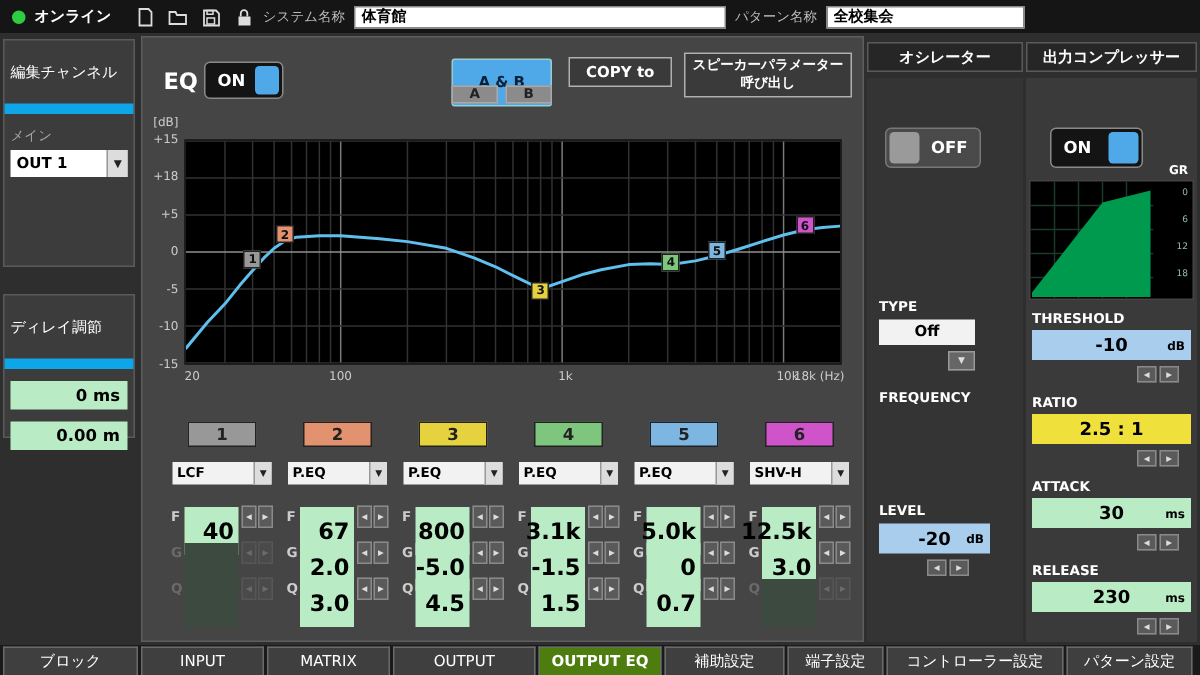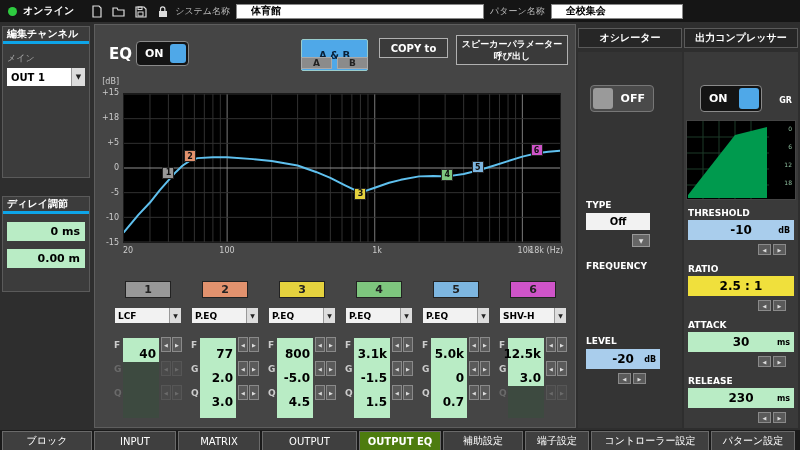--- a/index.html
+++ b/index.html
@@ -12,27 +12,27 @@
   }
   
   .topbar { position:absolute; top:0; left:0; right:0; height:22px; background:#151515;
     display:flex; align-items:center; padding:0 8px; gap:6px; }
   .online-dot { width:9px; height:9px; border-radius:50%; background:var(--online_green,#2ecc40); }
   .online-label { color:#fff; font-size:10px; font-weight:bold; }
   .tb-icons { display:flex; gap:9px; margin-left:10px; }
   .tb-icons svg { display:block; }
   .tb-label { color:#bbb; font-size:9px; margin-left:0; white-space:nowrap; }
   .tb-input { height:15px; background:#fff; border:1px solid #888; color:#000;
-    font-size:10px; font-weight:bold; padding:0 14px; font-family:Liberation Mono, monospace; }
+    font-size:10px; font-weight:bold; padding:0 4px; font-family:Liberation Mono, monospace; }
   .tb-input.sys { width:248px; }
   .tb-input.pat { width:132px; }
   
   .panel-box { position:absolute; background:#3c3c3c; border:1px solid #5a5a5a; }
-  .panel-title { padding:0 4px; font-size:10px; font-weight:bold; color:#fff;
-    border-bottom:3px solid #0ea5e9; }
+  .panel-title { padding:14px 4px; font-size:10px; font-weight:normal; color:#fff;
+    border-bottom:7px solid #0ea5e9; }
   
   .main-label { margin:8px 4px 3px; color:#a8a8a8; font-size:9px; }
   .out-select { margin:0 4px; height:18px; background:#fff; color:#000; display:flex;
     align-items:center; font-size:10px; font-weight:bold; padding-left:4px; cursor:pointer; }
   .dd-box { margin-left:auto; width:14px; align-self:stretch; border-left:1px solid #999;
     display:flex; align-items:center; justify-content:center; font-size:7px; color:#222; background:#ddd; }
   .green-field { margin:8px 4px 0; height:19px; background:var(--field_green,#b9ecc5); color:#000;
     font-size:11px; font-weight:bold; display:flex; align-items:center; justify-content:flex-end;
     padding-right:5px; }
   
@@ -73,21 +73,21 @@
   .band-col { position:absolute; top:256px; width:70px; height:134px; }
   .band-num { margin:0 auto; width:46px; height:17px; color:#222; font-size:11px; font-weight:bold;
     display:flex; align-items:center; justify-content:center; border:1px solid #222; cursor:pointer; }
   .band-type { margin:10px 2px 0; height:15px; background:#f2f2f2; color:#000; display:flex;
     align-items:center; font-size:9px; font-weight:bold; padding-left:3px; cursor:pointer; }
   .band-type .dd-box { width:12px; font-size:6px; }
   .band-row { margin:9px 0 0 1px; height:15px; display:flex; align-items:center; }
   .band-row.first { margin-top:14px; }
   .band-row-label { width:9px; font-size:9px; color:#ccc; font-weight:bold; }
   .band-field { width:36px; height:32px; background:var(--field_green,#b9ecc5); color:#000;
-    font-size:12px; font-weight:bold; display:flex; align-items:center; justify-content:flex-end;
+    font-size:15px; font-weight:bold; display:flex; align-items:center; justify-content:flex-end;
     padding-right:3px; cursor:text;margin-top:18px; }
   .spin { display:flex; gap:1px; margin-left:2px; }
   .arrow-btn { width:10px; height:15px; background:#5a5a5a; border:1px solid #8a8a8a; color:#ddd;
     font-size:5px; display:flex; align-items:center; justify-content:center; cursor:pointer; padding:0; }
   .band-row.disabled .band-row-label { color:#6a6a6a; }
   .band-row.disabled .band-field { background:#3d4a40; }
   .band-row.disabled .arrow-btn { opacity:.25; }
   
   .right-panel { position:absolute; left:578px; top:24px; width:220px; height:404px; }
   .sec-header { position:absolute; top:4px; height:20px; background:#262626; border:1px solid #5a5a5a;
@@ -286,21 +286,21 @@
     </div>
 
     <div class="band-col" style="left:95px;">
       <div class="band-num" style="background: rgb(226, 146, 110);">2</div>
       <div class="band-type">
         <span>P.EQ</span>
         <span class="dd-box">▼</span>
       </div>
       <div class="band-row first">
         <span class="band-row-label">F</span>
-        <span class="band-field">77</span>
+        <span class="band-field">67</span>
         <span class="spin">
             <button class="arrow-btn">◀</button>
             <button class="arrow-btn">▶</button>
           </span>
       </div>
       <div class="band-row">
         <span class="band-row-label">G</span>
         <span class="band-field">2.0</span>
         <span class="spin">
             <button class="arrow-btn">◀</button>
@@ -468,21 +468,21 @@
           <button class="arrow-btn">◀</button>
           <button class="arrow-btn">▶</button>
         </span>
     </div>
 
     <div class="comp-col">
       <div class="toggle" style="left:16px; top:33px; width:62px; height:27px;">
         <span class="toggle-label">ON</span>
         <span class="toggle-knob blue"></span>
       </div>
-      <span class="gr-label" style="right:6px; top:44px;text-align:center;">GR</span>
+      <span class="gr-label" style="right:6px; top:57px;text-align:center;">GR</span>
       <div class="gr-meter">
         <svg width="82" height="78" viewBox="0 0 82 78">
           <line x1="16" y1="0" x2="16" y2="78" stroke="#1d3a28"></line>
             <line x1="32" y1="0" x2="32" y2="78" stroke="#1d3a28"></line>
           <line x1="48" y1="0" x2="48" y2="78" stroke="#1d3a28"></line>
             <line x1="64" y1="0" x2="64" y2="78" stroke="#1d3a28"></line>
           <line x1="0" y1="16" x2="82" y2="16" stroke="#1d3a28"></line>
             <line x1="0" y1="32" x2="82" y2="32" stroke="#1d3a28"></line>
           <line x1="0" y1="48" x2="82" y2="48" stroke="#1d3a28"></line>
             <line x1="0" y1="64" x2="82" y2="64" stroke="#1d3a28"></line>

